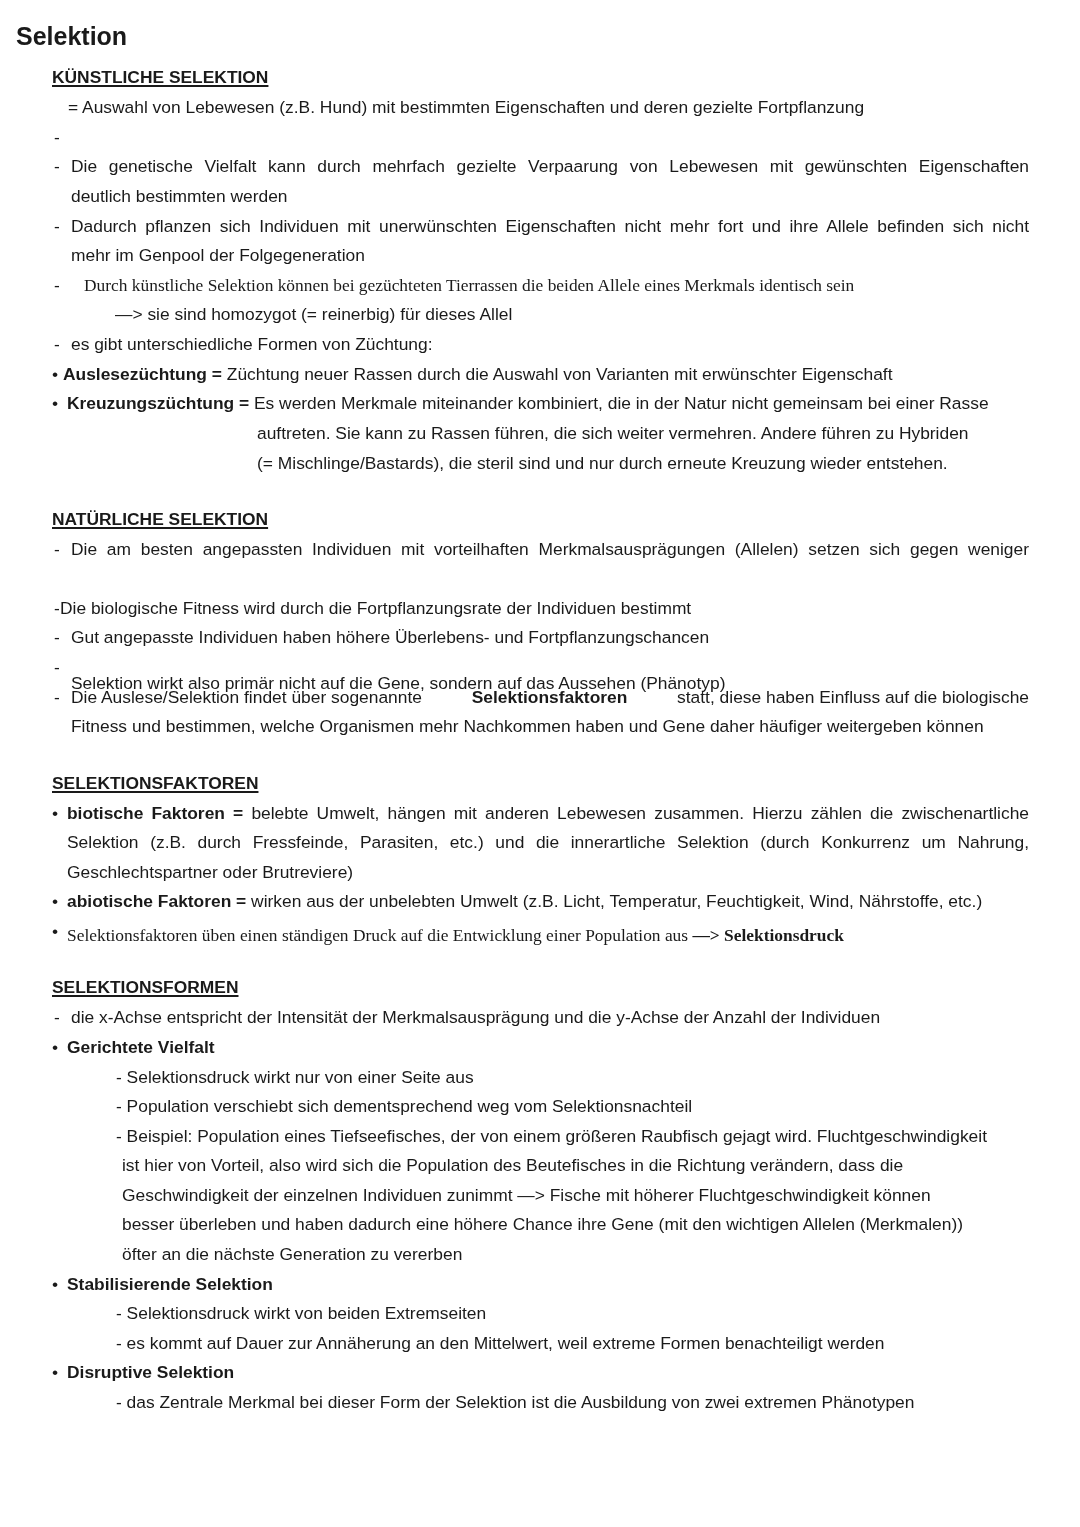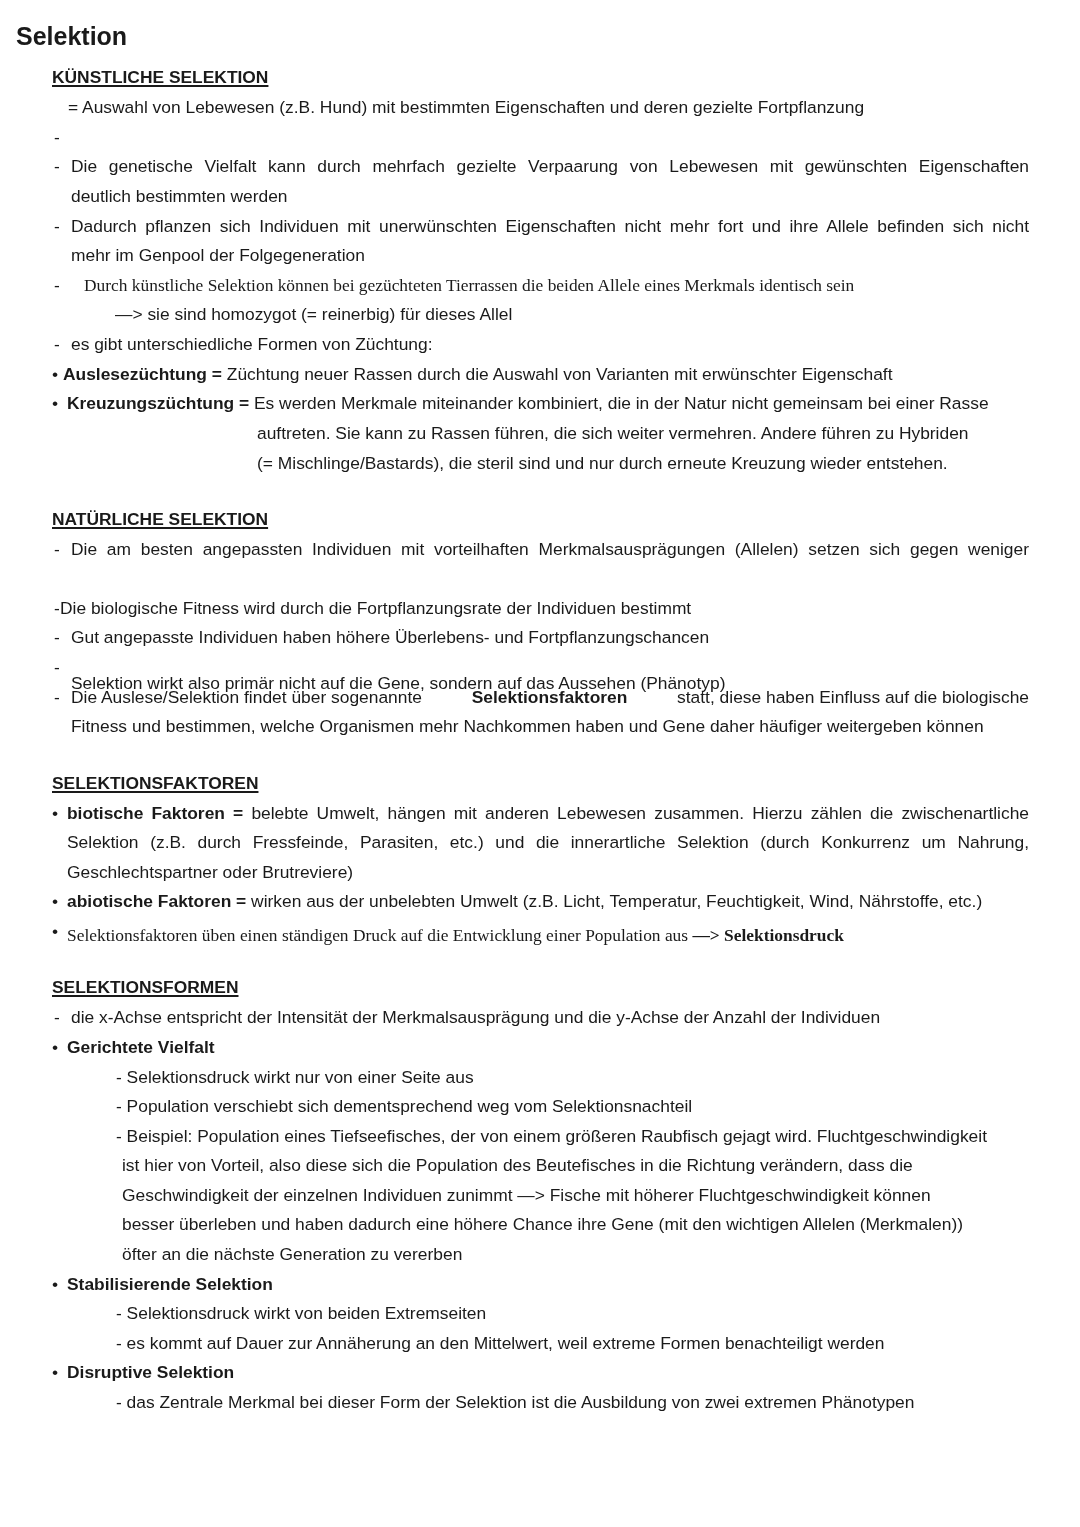--- a/index.html
+++ b/index.html
@@ -97,21 +97,21 @@
   <div class="line h" style="left:52px;top:976px;">SELEKTIONSFORMEN</div>
 
   <div class="marker" style="left:54px;top:1006px;">-</div>
   <div class="line" style="left:71px;top:1006px;">die x-Achse entspricht der Intensität der Merkmalsausprägung und die y-Achse der Anzahl der Individuen</div>
 
   <div class="marker" style="left:52px;top:1036px;">•</div>
   <div class="line b" style="left:67px;top:1036px;">Gerichtete Vielfalt</div>
   <div class="line" style="left:116px;top:1066px;">- Selektionsdruck wirkt nur von einer Seite aus</div>
   <div class="line" style="left:116px;top:1095px;">- Population verschiebt sich dementsprechend weg vom Selektionsnachteil</div>
   <div class="line" style="left:116px;top:1125px;">- Beispiel: Population eines Tiefseefisches, der von einem größeren Raubfisch gejagt wird. Fluchtgeschwindigkeit</div>
-  <div class="line" style="left:122px;top:1154px;">ist hier von Vorteil, also diese sich die Population des Beutefisches in die Richtung verändern, dass die</div>
+  <div class="line" style="left:122px;top:1154px;">ist hier von Vorteil, also wird sich die Population des Beutefisches in die Richtung verändern, dass die</div>
   <div class="line" style="left:122px;top:1184px;">Geschwindigkeit der einzelnen Individuen zunimmt  —&gt; Fische mit höherer Fluchtgeschwindigkeit können</div>
   <div class="line" style="left:122px;top:1213px;">besser überleben und haben dadurch eine höhere Chance ihre Gene (mit den wichtigen Allelen (Merkmalen))</div>
   <div class="line" style="left:122px;top:1243px;">öfter an die nächste Generation zu vererben</div>
 
   <div class="marker" style="left:52px;top:1273px;">•</div>
   <div class="line b" style="left:67px;top:1273px;">Stabilisierende Selektion</div>
   <div class="line" style="left:116px;top:1302px;">- Selektionsdruck wirkt von beiden Extremseiten</div>
   <div class="line" style="left:116px;top:1332px;">- es kommt auf Dauer zur Annäherung an den Mittelwert, weil extreme Formen benachteiligt werden</div>
 
   <div class="marker" style="left:52px;top:1361px;">•</div>

